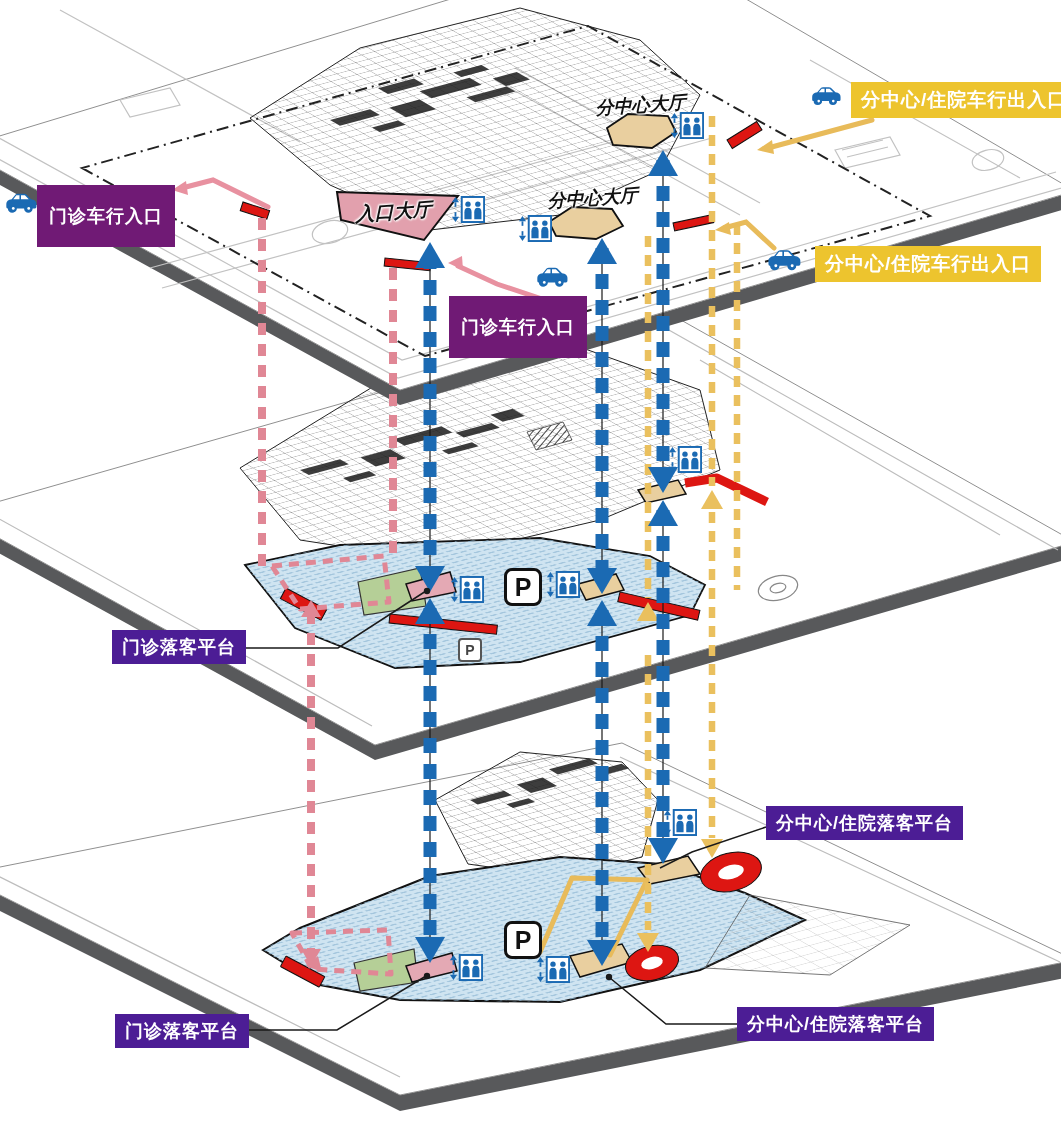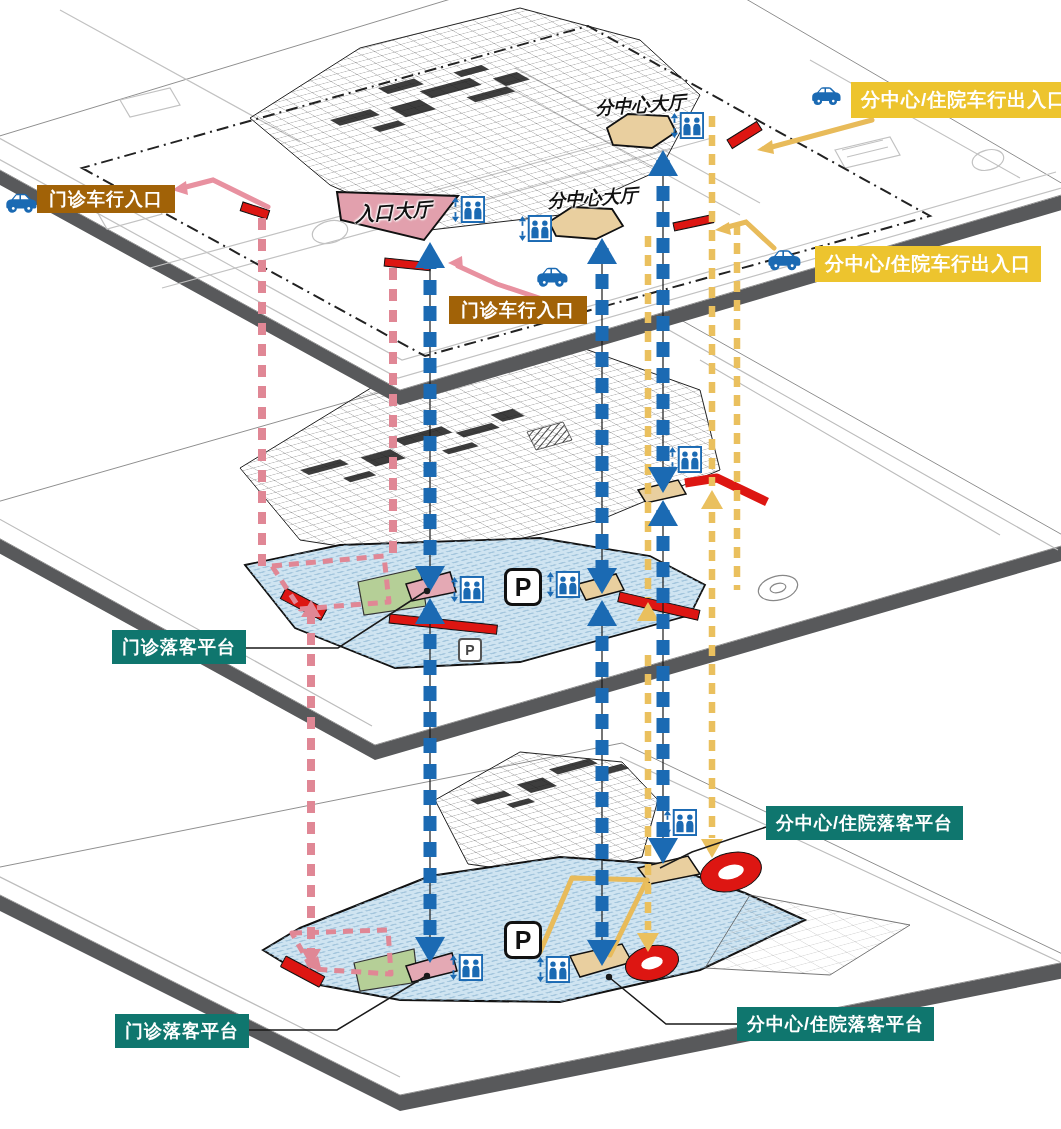--- a/index.html
+++ b/index.html
@@ -1,22 +1,22 @@
 <!DOCTYPE html>
 <html><head>
 <meta charset="utf-8">
 <style>
   html,body{margin:0;padding:0;background:#fff;}
   #stage{position:relative;width:1061px;height:1129px;overflow:hidden;background:#fff;
          font-family:"Liberation Sans","DejaVu Sans",sans-serif;}
   #stage svg{position:absolute;left:0;top:0;}
   .lbl{position:absolute;white-space:nowrap;font-weight:800;letter-spacing:1px;}
   .lbl-yellow{background:#edc42e;color:#fff;font-size:19px;padding:5px 10px;}
-  .lbl-pink{background:#a16207;color:#fff;font-size:18px;padding:2px 12px;}
-  .lbl-black{background:#0f766e;color:#fff;font-size:18px;padding:5px 10px;}
+  .lbl-pink{background:#701a75;color:#fff;font-size:18px;padding:19px 12px;}
+  .lbl-black{background:#4c1d95;color:#fff;font-size:18px;padding:5px 10px;}
   .hall-text{position:absolute;color:#111;font-weight:800;font-size:18px;
              transform:rotate(-4deg) skewX(-16deg);
              text-shadow:0 0 2px #fff,0 0 3px #fff,1px 1px 2px #fff,-1px -1px 2px #fff;}
   .p-badge{position:absolute;background:#fff;border:3px solid #111;border-radius:8px;
            width:32px;height:32px;display:flex;align-items:center;justify-content:center;
            font-weight:800;font-size:25px;color:#111;}
   .p-badge.small{width:20px;height:20px;border:2px solid #555;border-radius:4px;
                  font-size:14px;color:#444;}
 </style>
 </head>

